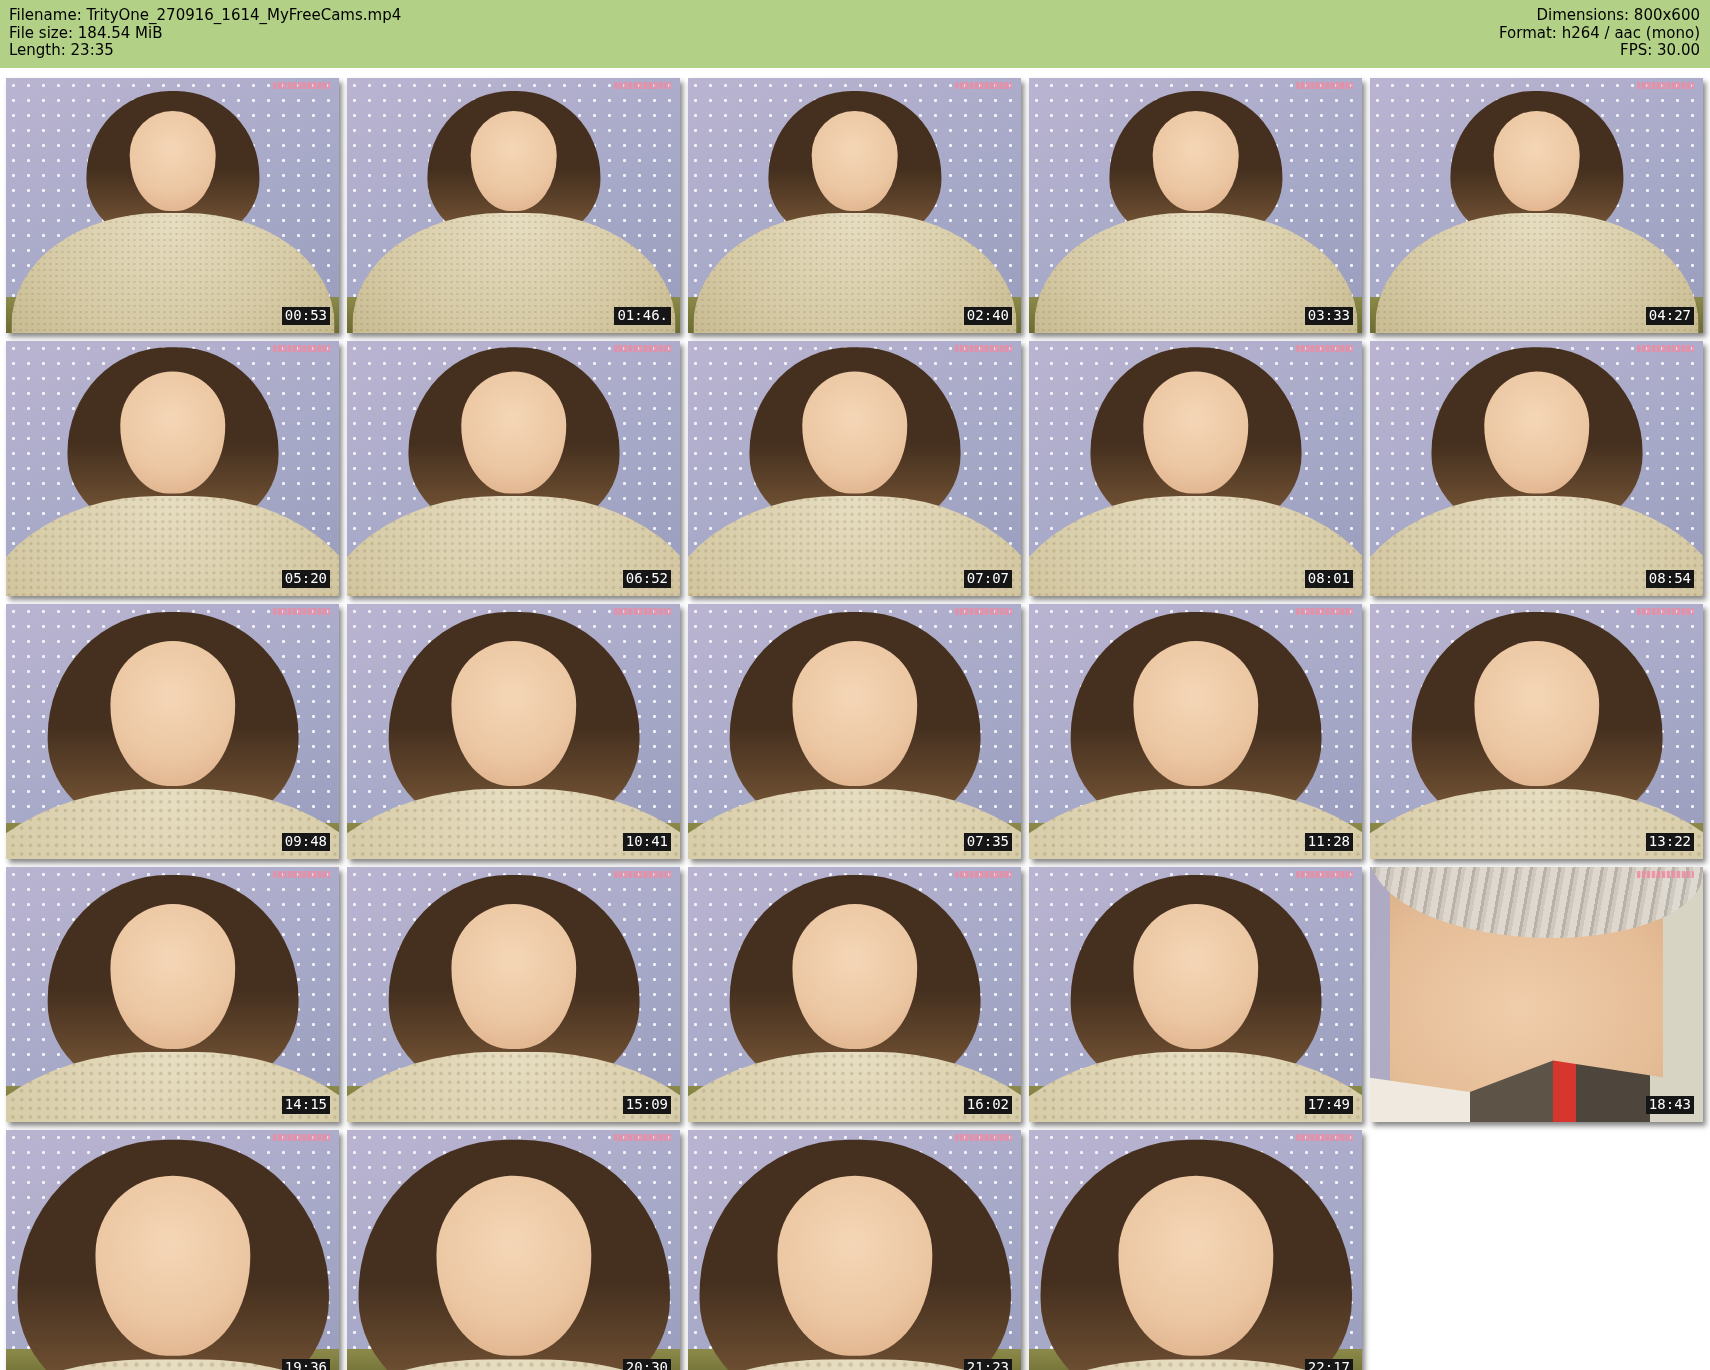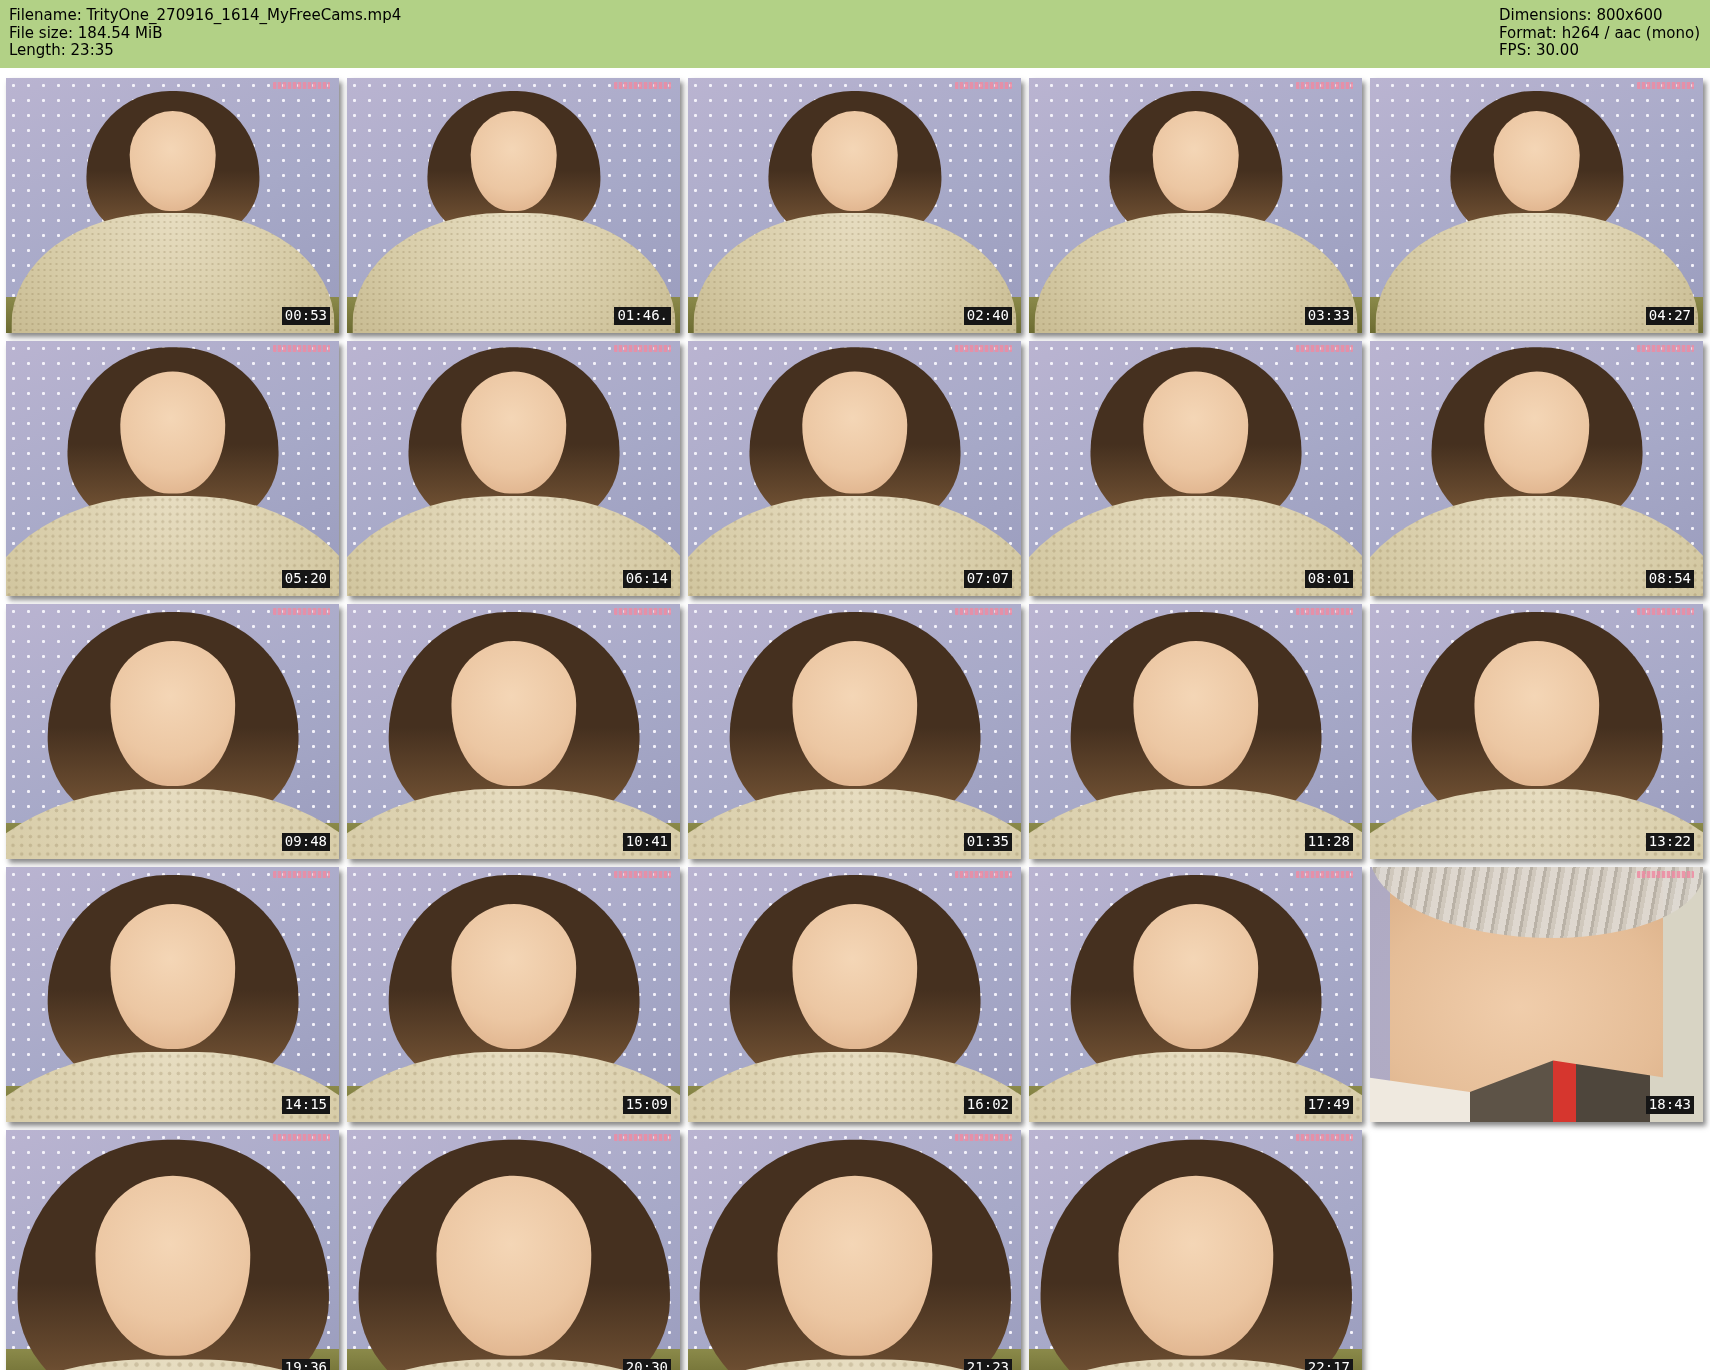--- a/index.html
+++ b/index.html
@@ -13,21 +13,21 @@
   
   .meta{
     box-sizing:border-box;
     width:100%;height:68px;
     background:var(--header-bg,#b2d186);
     color:var(--header-text,#000);
     display:flex;justify-content:space-between;
     padding:7px 10px 8px 9px;
     font-size:15px;line-height:17.5px;
   }
-  .meta-right{text-align:left;}
+  .meta-right{text-align:right;}
   .mline{white-space:nowrap;}
 
   
   .grid{
     margin-top:10px;
     padding-left:6px;
     display:grid;
     grid-template-columns:repeat(5,333px);
     grid-auto-rows:255px;
     gap:8px;
@@ -201,21 +201,21 @@
   </figure>
       <figure class="thumb mid">
     <div class="scene">
       <div class="person">
         <span class="hair"></span>
         <span class="face"></span>
         <span class="sweater"></span>
       </div>
     </div>
     <span class="wm"></span>
-    <figcaption class="ts">06:14</figcaption>
+    <figcaption class="ts">06:52</figcaption>
   </figure>
       <figure class="thumb mid">
     <div class="scene">
       <div class="person">
         <span class="hair"></span>
         <span class="face"></span>
         <span class="sweater"></span>
       </div>
     </div>
     <span class="wm"></span>
@@ -267,21 +267,21 @@
   </figure>
       <figure class="thumb near">
     <div class="scene">
       <div class="person">
         <span class="hair"></span>
         <span class="face"></span>
         <span class="sweater"></span>
       </div>
     </div>
     <span class="wm"></span>
-    <figcaption class="ts">01:35</figcaption>
+    <figcaption class="ts">07:35</figcaption>
   </figure>
       <figure class="thumb near">
     <div class="scene">
       <div class="person">
         <span class="hair"></span>
         <span class="face"></span>
         <span class="sweater"></span>
       </div>
     </div>
     <span class="wm"></span>

